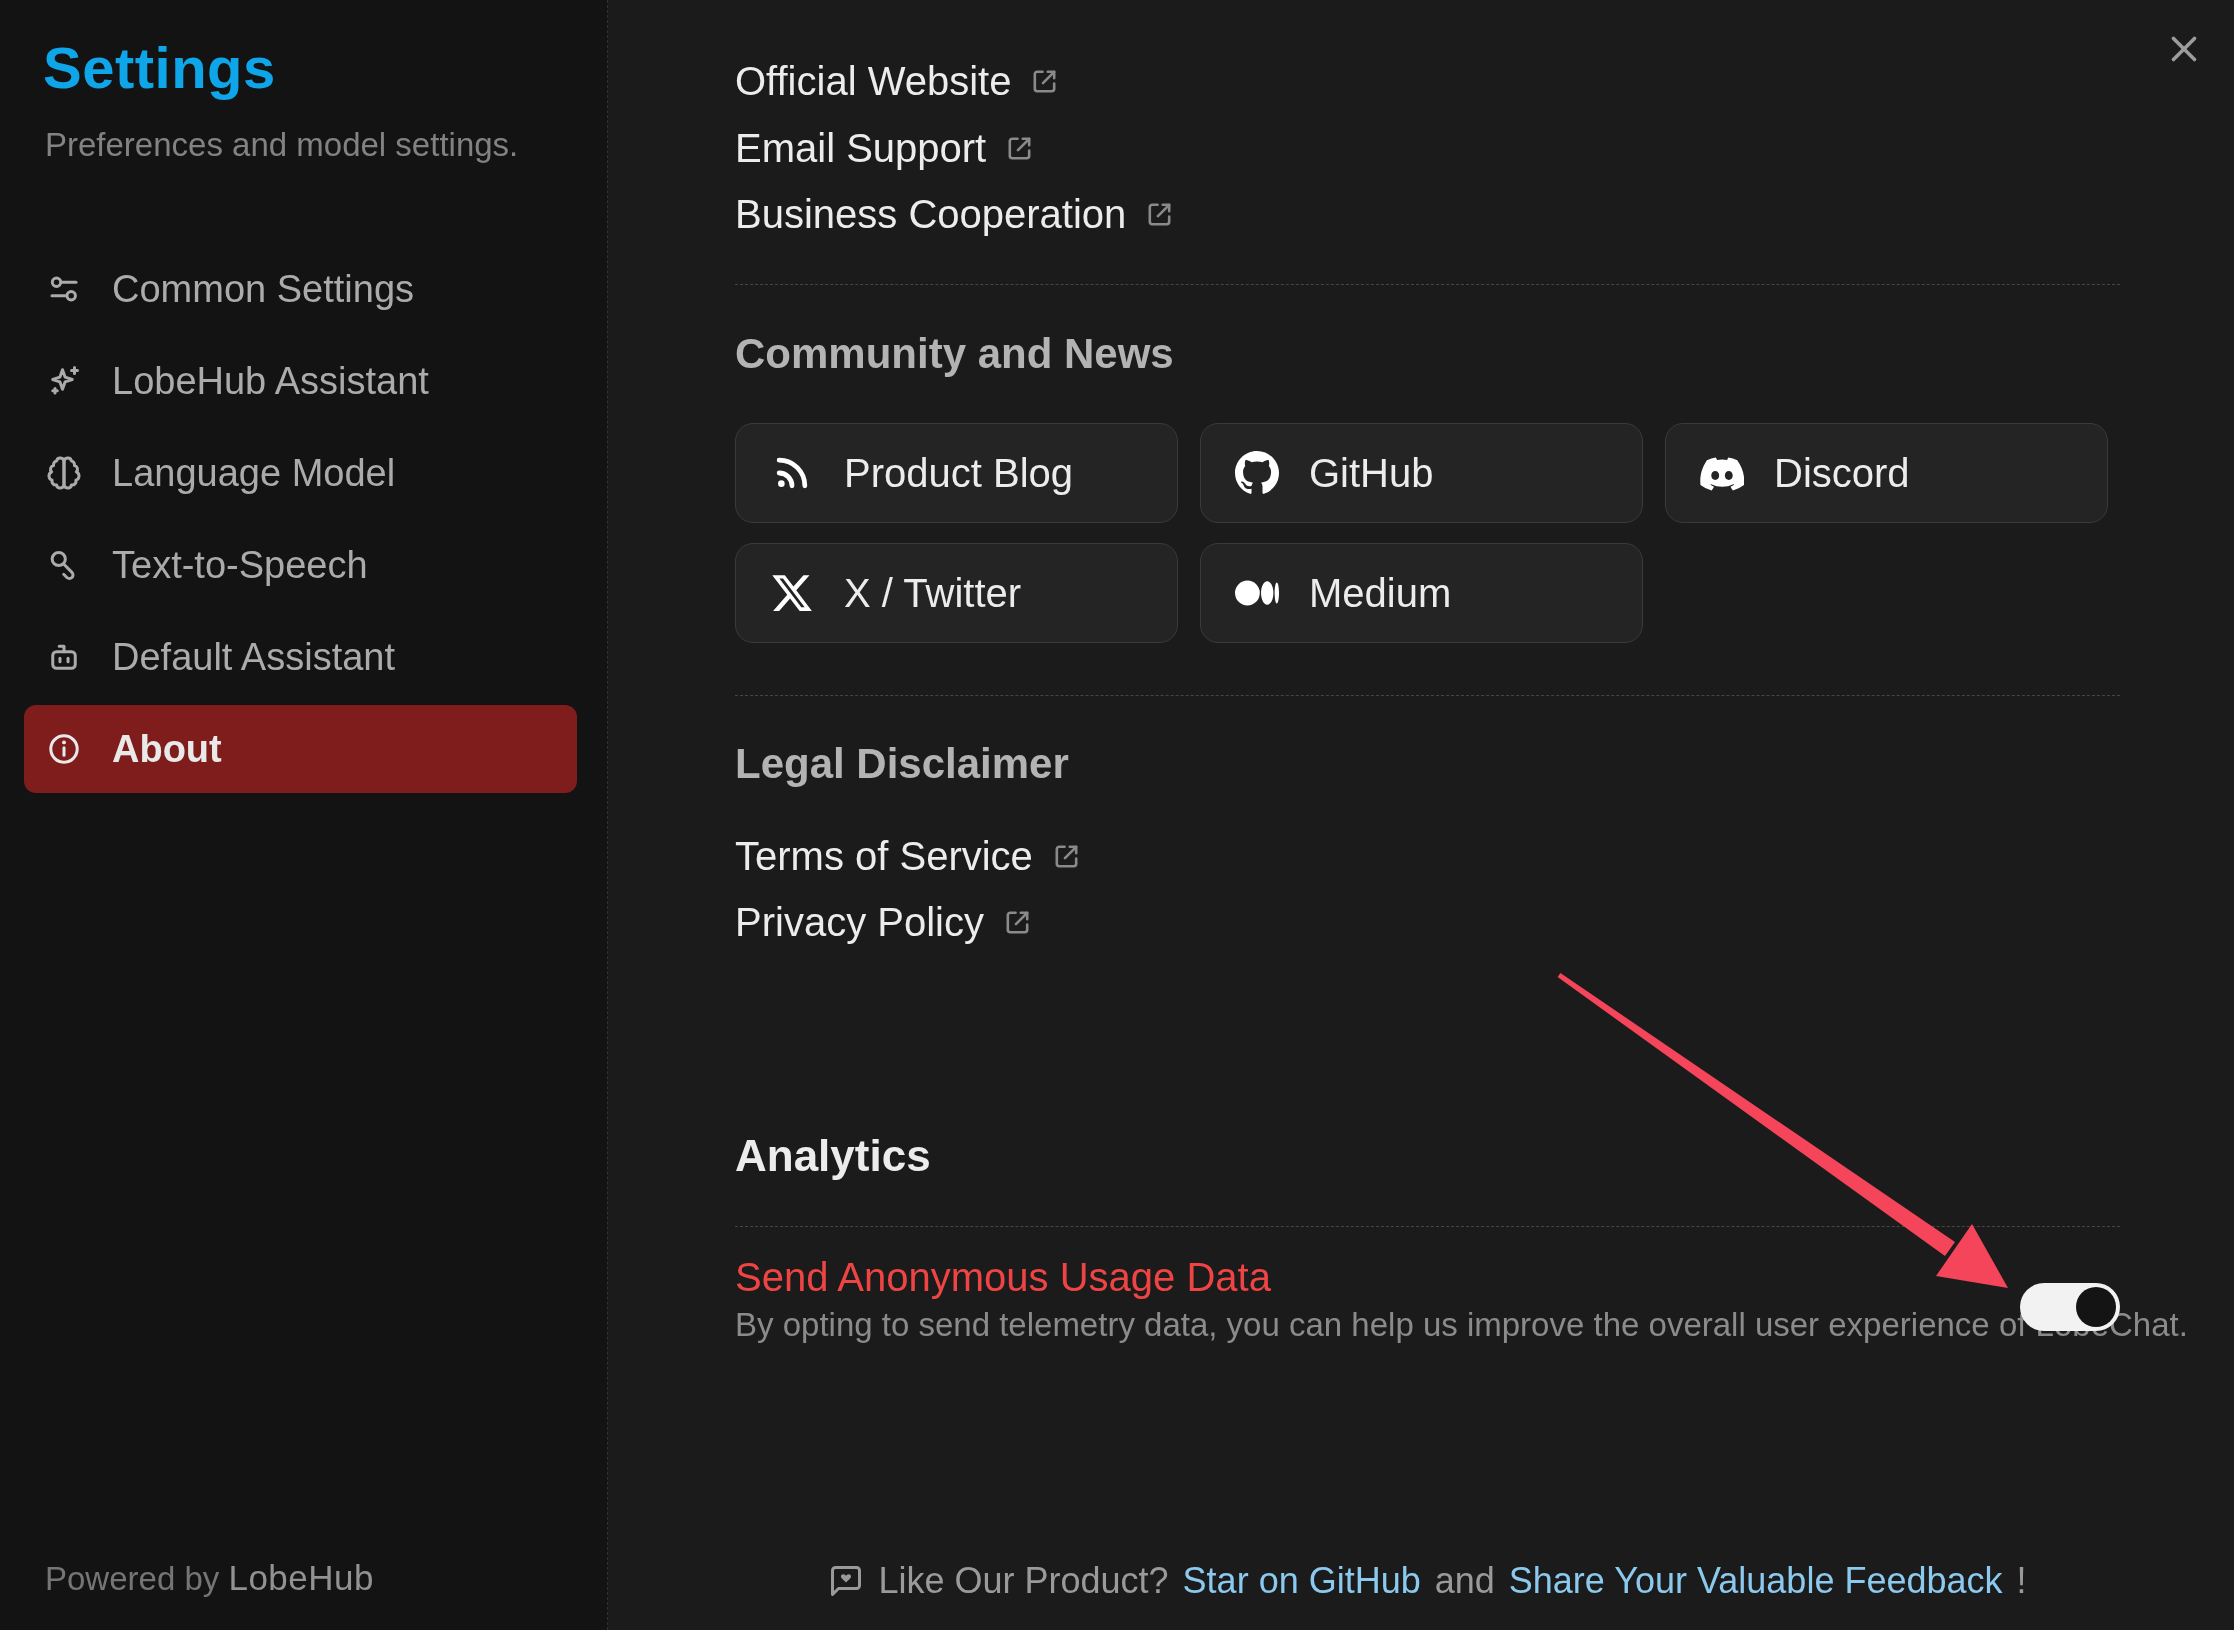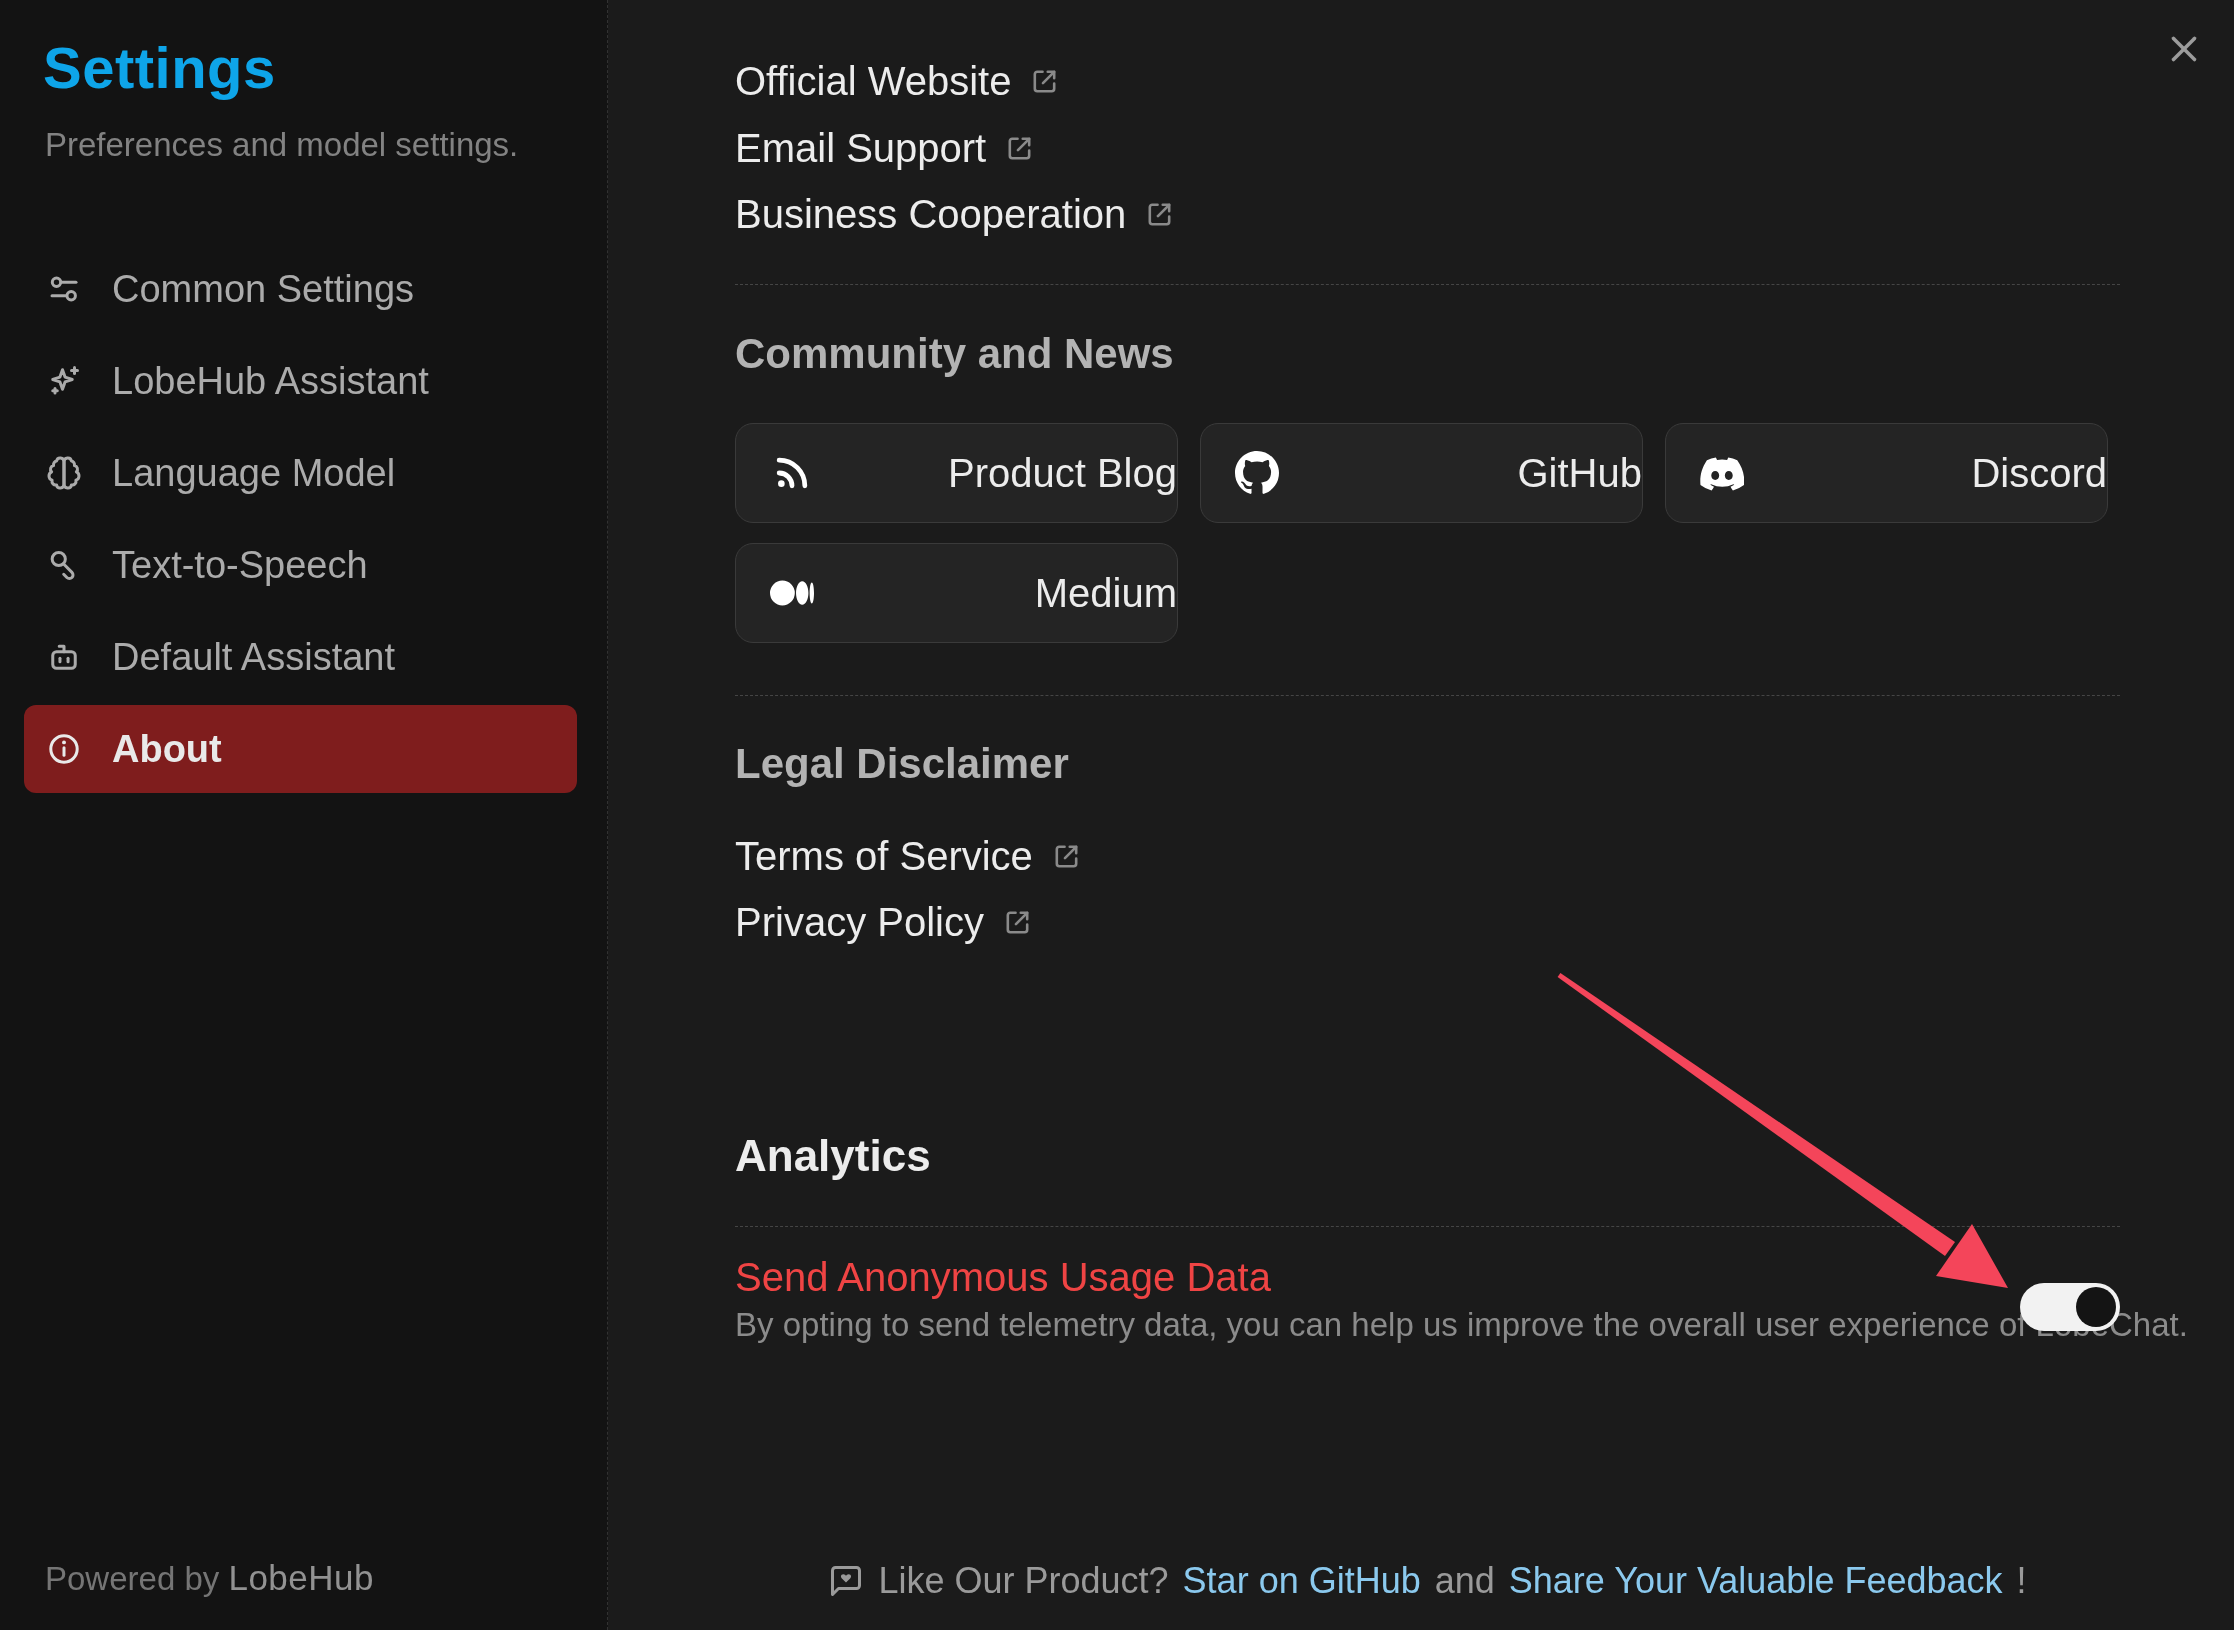--- a/index.html
+++ b/index.html
@@ -33,22 +33,22 @@
   .divider{position:absolute;left:0;width:1385px;border-top:1px dashed #454545;}
   .linkrow{
     position:absolute;height:48px;display:flex;align-items:center;gap:18px;
     font-size:40px;color:#ececec;cursor:pointer;white-space:nowrap;
   }
   .ext{width:31px;height:31px;color:#8a8a8a;}
   .btn-grid{position:absolute;left:0;top:423px;width:1373px;display:grid;
     grid-template-columns:443px 443px 443px;column-gap:22px;row-gap:20px;}
   .cbtn{
     height:100px;background:#242424;border:1px solid #3a3a3a;border-radius:18px;
-    display:flex;align-items:center;padding-left:34px;gap:20px;box-sizing:border-box;
-    font-size:40px;color:#ececec;cursor:pointer;white-space:nowrap;justify-content:space-between;
+    display:flex;align-items:center;padding-left:34px;gap:30px;box-sizing:border-box;
+    font-size:40px;color:#ececec;cursor:pointer;white-space:nowrap;
   }
   .cbtn .bic{width:44px;height:44px;display:flex;align-items:center;justify-content:center;color:#fff;}
   .cbtn svg{width:44px;height:44px;}
   .setting-label{position:absolute;left:0;top:1255px;font-size:40px;color:#ef4444;white-space:nowrap;}
   .setting-desc{position:absolute;left:0;top:1306px;font-size:33px;color:#8b8b8b;white-space:nowrap;}
   .toggle{
     position:absolute;left:1285px;top:1283px;width:100px;height:48px;border-radius:24px;
     background:#f2f2f2;cursor:pointer;
   }
   .toggle .knob{
@@ -200,20 +200,28 @@
       <span class="bic">
         <svg viewBox="0 0 24 24" fill="currentColor">
           <path d="M20.32 5.1a19.8 19.8 0 0 0-4.89-1.52c-.21.38-.46.89-.63 1.29a18.3 18.3 0 0 0-5.5 0c-.17-.4-.43-.91-.64-1.29A19.7 19.7 0 0 0 3.77 5.1C.68 9.67-.16 14.13.26 18.53a19.9 19.9 0 0 0 6.07 3.07c.49-.67.93-1.39 1.3-2.14a12.9 12.9 0 0 1-2.05-.99c.17-.13.34-.26.5-.39 3.95 1.83 8.23 1.83 12.13 0 .17.13.33.26.5.39-.65.39-1.34.72-2.06.99.38.75.81 1.46 1.3 2.14a19.8 19.8 0 0 0 6.08-3.07c.5-5.1-.85-9.52-3.71-13.43zM8.3 15.82c-1.18 0-2.16-1.09-2.16-2.43 0-1.33.95-2.42 2.16-2.42 1.21 0 2.18 1.1 2.16 2.42 0 1.34-.95 2.43-2.16 2.43zm7.4 0c-1.18 0-2.15-1.09-2.15-2.43 0-1.33.95-2.42 2.15-2.42 1.22 0 2.18 1.1 2.16 2.42 0 1.34-.94 2.43-2.16 2.43z"></path>
         </svg>
       </span>
       <span>Discord</span>
     </div>
     <div class="cbtn">
       <span class="bic">
         <svg viewBox="0 0 24 24" fill="currentColor">
+          <path d="M18.244 2.25h3.308l-7.227 8.26 8.502 11.24H16.17l-5.214-6.817L4.99 21.75H1.68l7.73-8.835L1.254 2.25H8.08l4.713 6.231 5.451-6.231zm-1.161 17.52h1.833L7.084 4.126H5.117l11.966 15.644z"></path>
+        </svg>
+      </span>
+      <span>X / Twitter</span>
+    </div>
+    <div class="cbtn">
+      <span class="bic">
+        <svg viewBox="0 0 24 24" fill="currentColor">
           <path d="M13.54 12a6.77 6.77 0 1 1-13.54 0 6.77 6.77 0 0 1 13.54 0zM20.96 12c0 3.54-1.51 6.42-3.38 6.42-1.87 0-3.39-2.88-3.39-6.42s1.52-6.42 3.39-6.42 3.38 2.87 3.38 6.42M24 12c0 3.17-.53 5.75-1.19 5.75-.66 0-1.19-2.58-1.19-5.75s.53-5.75 1.19-5.75S24 8.83 24 12z"></path>
         </svg>
       </span>
       <span>Medium</span>
     </div>
   </div>
 
   <div class="divider" style="top:695px;"></div>
 
   <div class="group-title" style="top:740px;">Legal Disclaimer</div>

